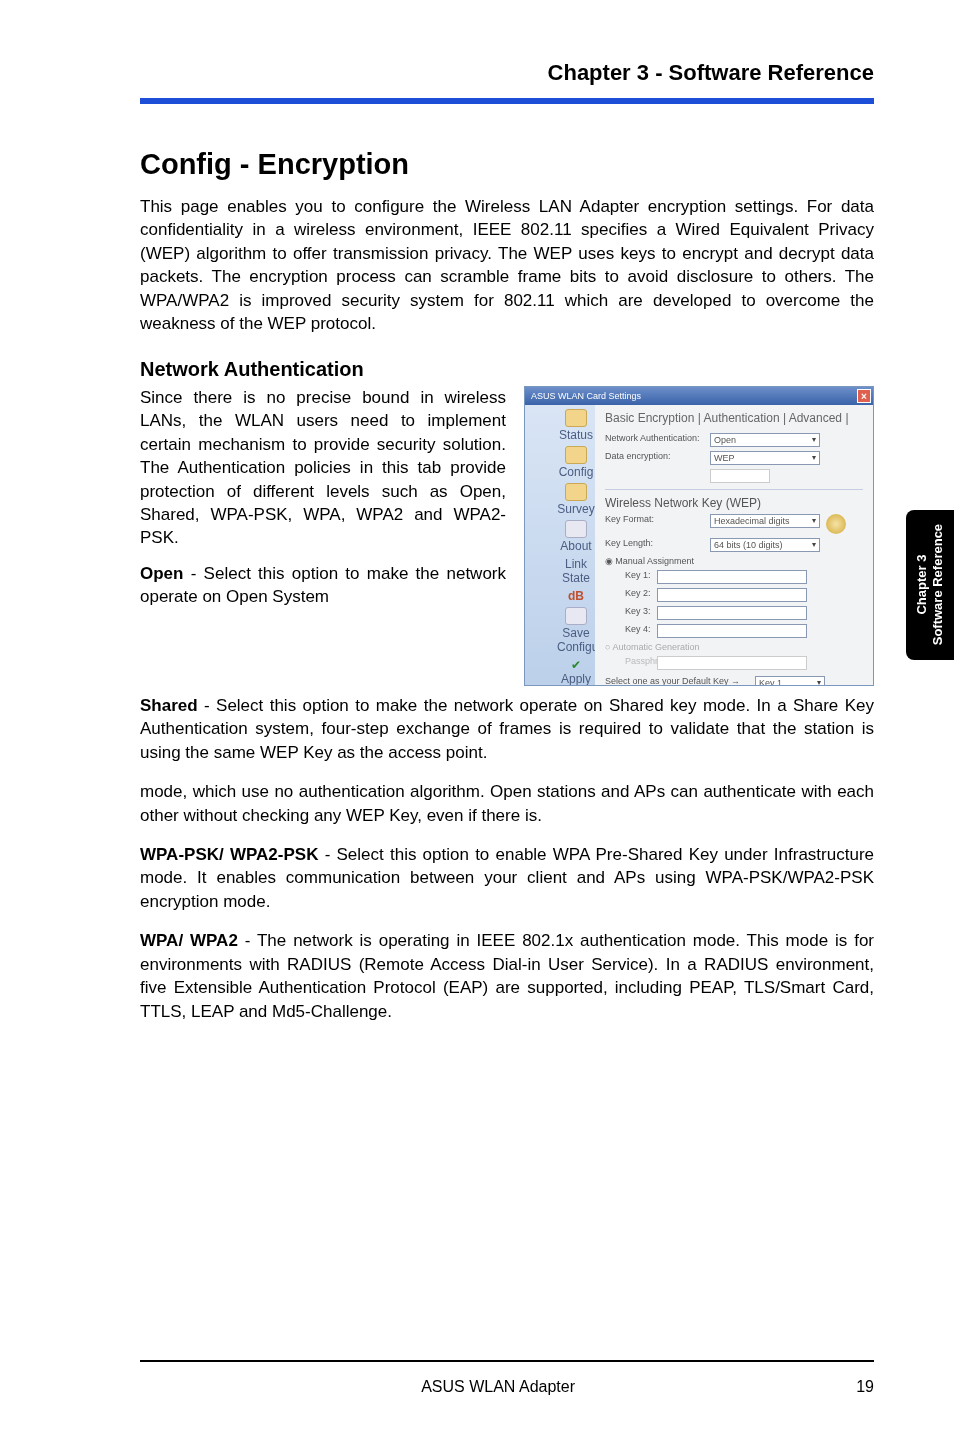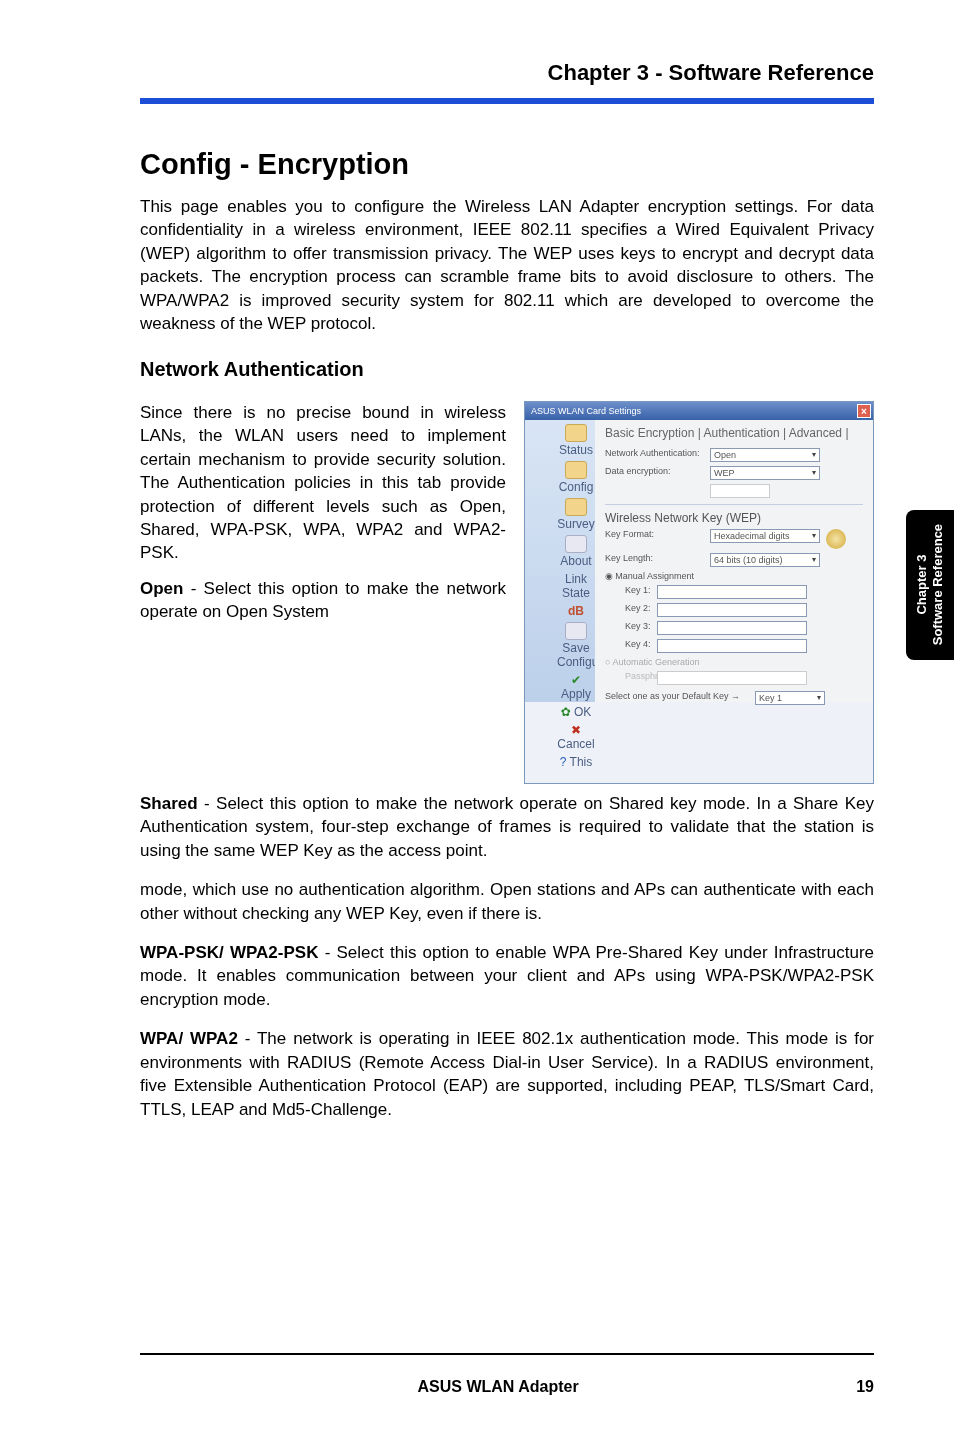--- a/index.html
+++ b/index.html
@@ -31,40 +31,40 @@
   }
   .intro {
     font-size: 17px;
     line-height: 1.38;
     text-align: justify;
     margin-bottom: 22px;
   }
   h2.sub {
     font-size: 20px;
     font-weight: bold;
-    margin-bottom: 20px;
+    margin-bottom: 5px;
   }
   .two-col {
     overflow: hidden;
     margin-bottom: 8px;
   }
   .two-col .leftcol {
     width: 366px;
     float: left;
     font-size: 17px;
     line-height: 1.38;
     text-align: justify;
   }
   .two-col .rightcol {
     float: right;
     width: 350px;
   }
   .screenshot {
     width: 350px;
-    height: 383px;
+    height: 300px;
     border: 1px solid #7a97bd;
     background: #eef2f8;
     position: relative;
     font-size: 9px;
     color: #5b6a8c;
     overflow: hidden;
   }
   .ss-titlebar {
     height: 18px;
     background: linear-gradient(#6d8fca, #3962a9);
@@ -146,24 +146,24 @@
     text-align: justify;
     margin-bottom: 16px;
   }
   .body-para .lead { font-weight: bold; }
   .footer {
     position: absolute;
     bottom: 42px;
     left: 140px;
     right: 80px;
     border-top: 2px solid #000;
-    padding-top: 23px;
+    padding-top: 16px;
     display: flex;
     justify-content: space-between;
-    font-weight: bold;
+    font-weight: normal;
     font-size: 16px;
   }
   .side-tab {
     position: absolute;
     right: 0;
     top: 510px;
     width: 48px;
     height: 150px;
     background: #000;
     border-radius: 8px 0 0 8px;

